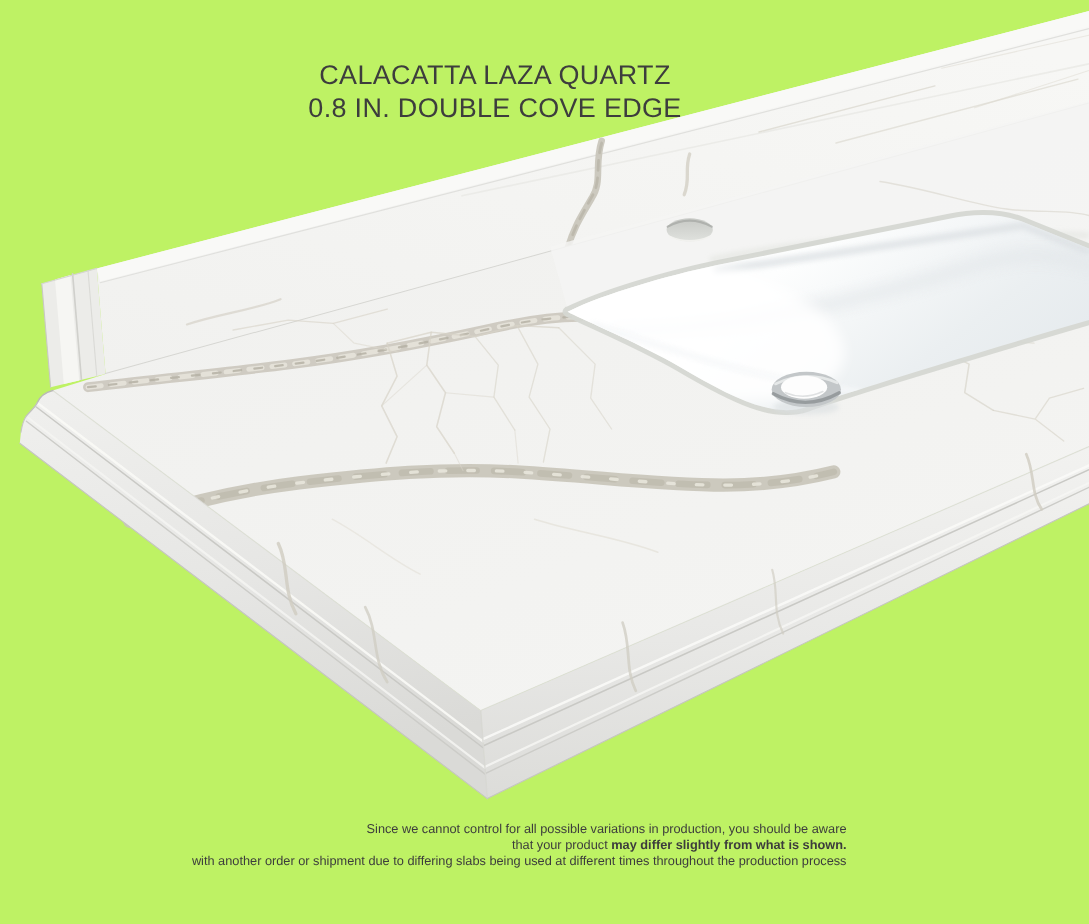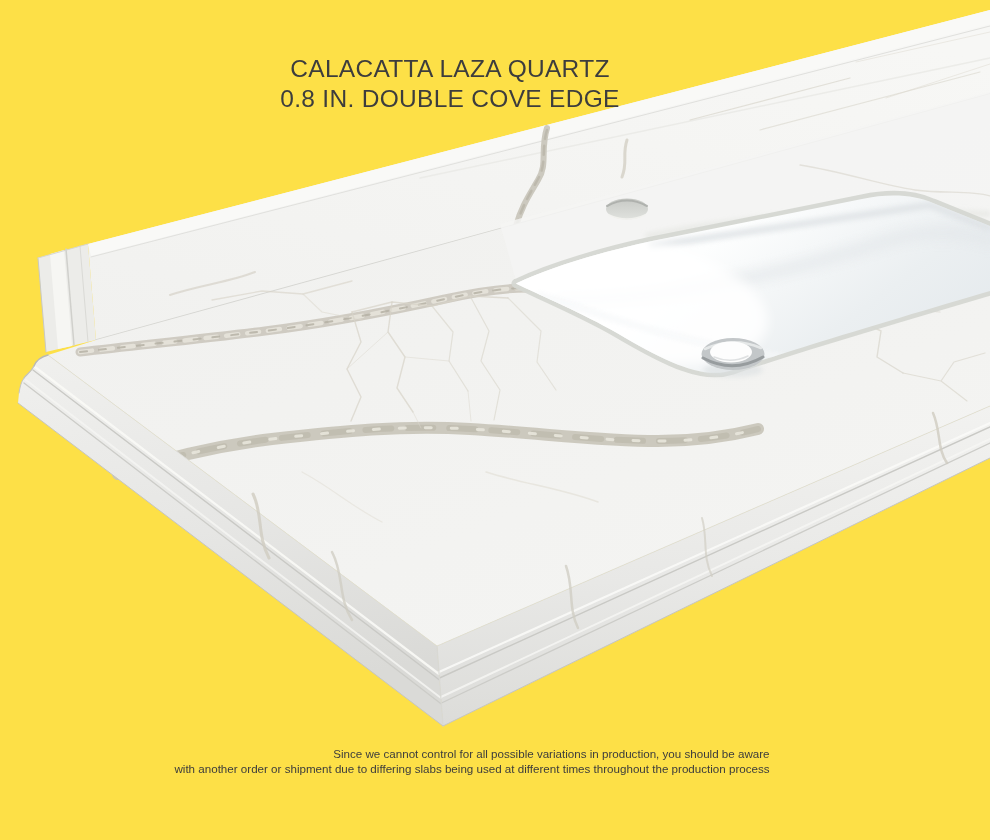--- a/index.html
+++ b/index.html
@@ -1,16 +1,16 @@
 <!DOCTYPE html>
 <html><head>
 <meta charset="utf-8">
 <style>
   html,body{margin:0;padding:0;background:#ffffff;}
-  #stage{position:relative;width:990px;height:840px;background:#fde047;overflow:hidden;
+  #stage{position:relative;width:990px;height:840px;background:#bef264;overflow:hidden;
          font-family:"Liberation Sans",sans-serif;}
   #render-svg{position:absolute;left:0;top:0;}
   #render-svg *{stroke-linecap:round;stroke-linejoin:round;}
   .title-block{position:absolute;left:450px;top:54px;transform:translateX(-50%);
        text-align:center;color:#3d3d3d;font-size:24.5px;line-height:30px;
        font-weight:400;letter-spacing:.3px;white-space:nowrap;}
   .disclaimer-block{position:absolute;left:472px;top:747px;transform:translateX(-50%);
        text-align:right;color:#3c3c3c;font-size:11.6px;line-height:14.6px;
        font-weight:400;white-space:nowrap;}
   .disclaimer-block b{font-weight:bold;}
@@ -190,16 +190,17 @@
     </g>
   </svg>
 
   <div class="title-block">
     <div>CALACATTA LAZA QUARTZ</div>
     <div>0.8 IN. DOUBLE COVE EDGE</div>
   </div>
 
   <div class="disclaimer-block">
     <div>Since we cannot control for all possible variations in production, you should be aware</div>
+    <div><span>that your product </span><b>may differ slightly from what is shown.</b></div>
     <div>with another order or shipment due to differing slabs being used at different times throughout the production process</div>
   </div>
 
 </div>
 
 </body></html>

